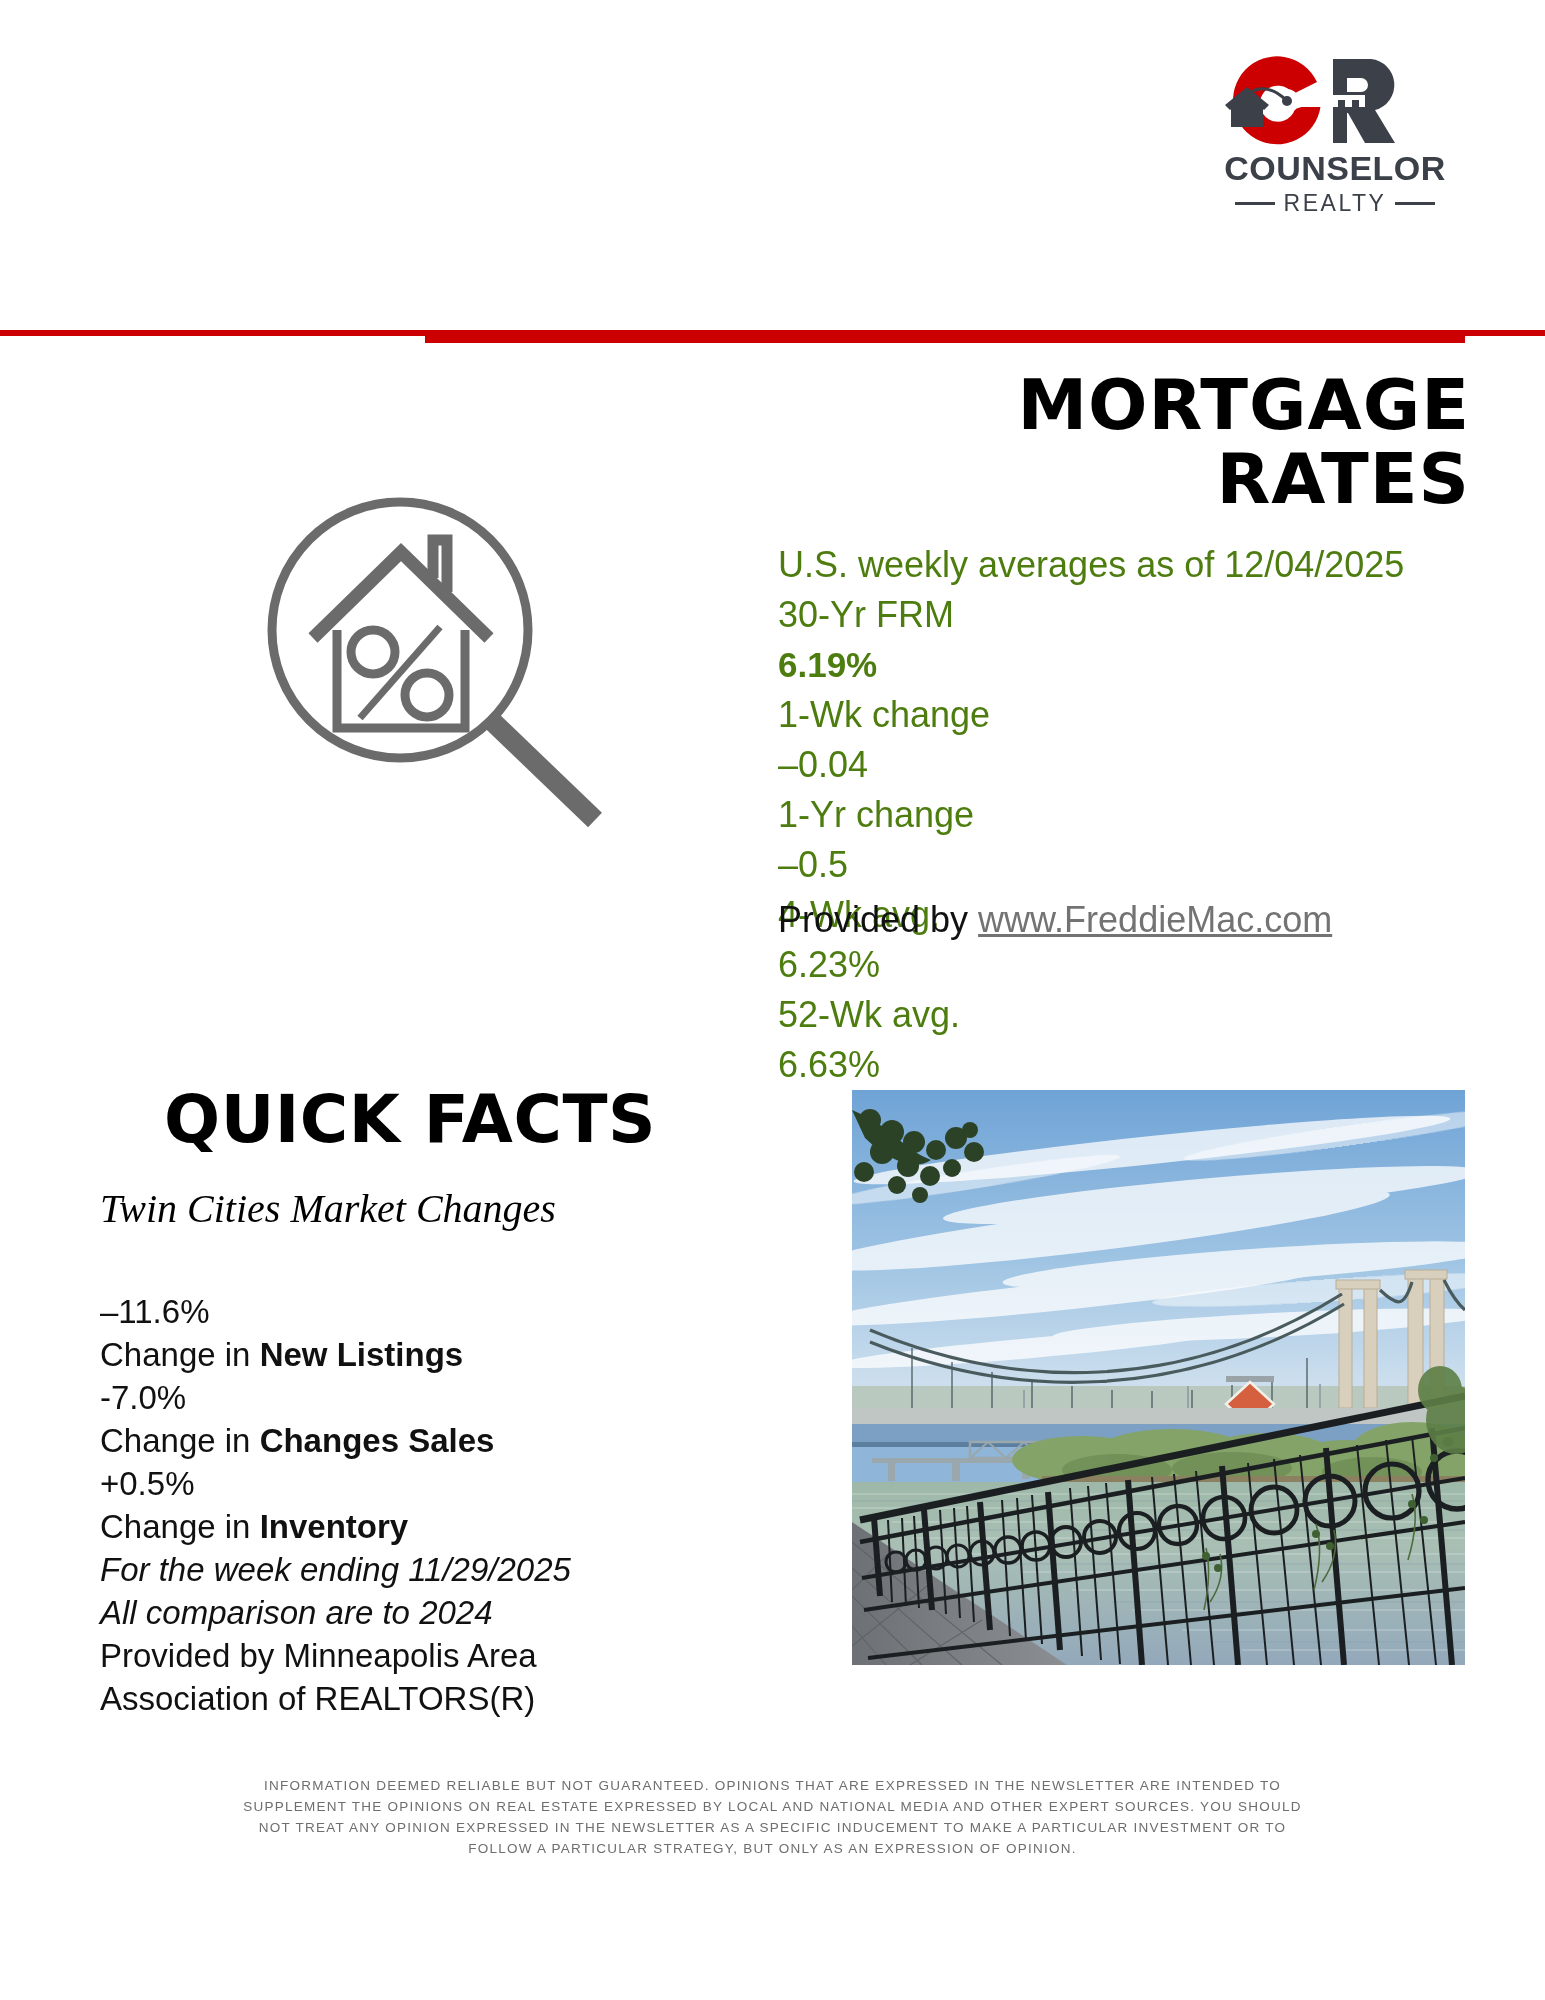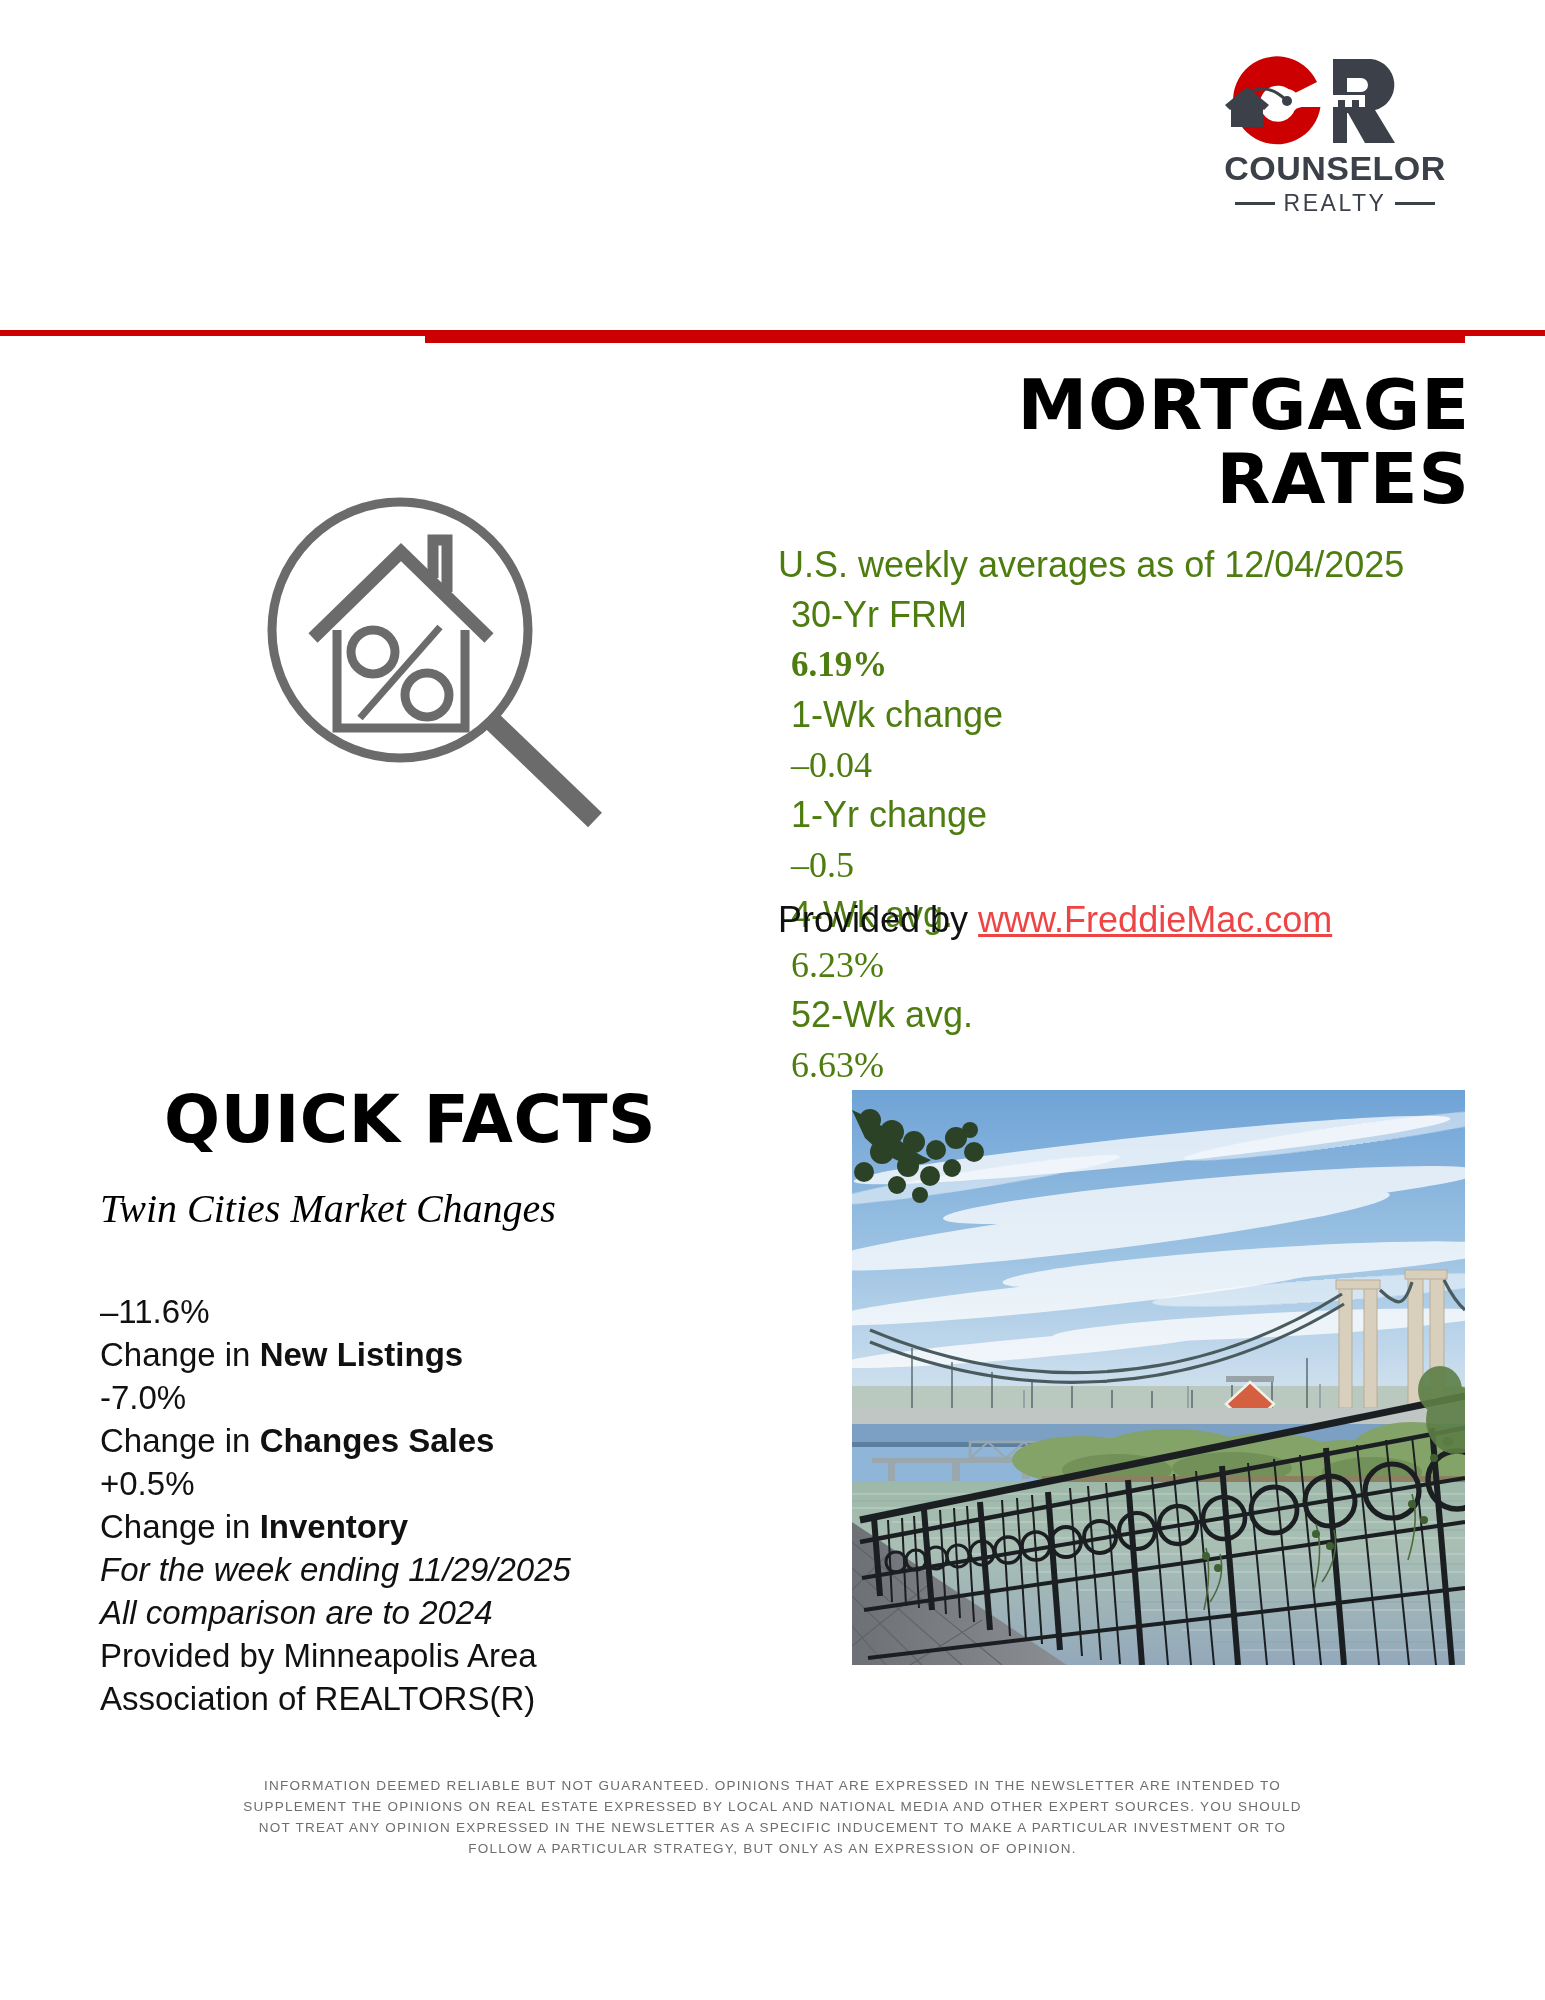--- a/index.html
+++ b/index.html
@@ -61,21 +61,21 @@
 
   .rates { position: absolute; left: 778px; top: 540px; width: 700px; color: #4d7c0f; }
   .rates .headline {
     font-size: 36px; line-height: 50px; white-space: nowrap; font-weight: 400;
   }
   .rate-row {
     display: flex; align-items: baseline;
     font-size: 36px; line-height: 50px; flex-direction: column;
   }
   .rate-row .rl { width: 0; flex: 0 0 auto; white-space: nowrap; }
-  .rate-row .rv { margin-left: 13px; white-space: nowrap; font-family: Liberation Serif, serif; }
+  .rate-row .rv { margin-left: 0; white-space: nowrap; }
   .rate-row.frm .rl { width: 210px; }
   .rate-row.frm .rv { font-weight: 700; font-size: 35px; }
   .rate-row.gen .rl { width: 265px; }
   .provided {
     position: absolute; left: 778px; top: 895px;
     font-size: 36px; line-height: 50px; color: #111; white-space: nowrap;
   }
   .provided .link { text-decoration: underline; }
 
   
@@ -191,21 +191,21 @@
       <span class="rl">4-Wk avg.</span>
       <span class="rv">6.23%</span>
     </div>
     <div class="rate-row gen">
       <span class="rl">52-Wk avg.</span>
       <span class="rv">6.63%</span>
     </div>
   </div>
 
   <div class="provided">
-    <span>Provided by </span><a class="link" href="#" style="color:#ef4444;">www.FreddieMac.com</a>
+    <span>Provided by </span><a class="link" href="#" style="color:#737373;">www.FreddieMac.com</a>
   </div>
 
   <div class="qf-title">QUICK FACTS</div>
   <div class="qf-sub">Twin Cities Market Changes</div>
 
   <div class="qf-list">
     <div class="qf-line">–11.6%</div>
     <div class="qf-line"><span>Change in </span><b>New Listings</b></div>
 
     <div class="qf-line">-7.0%</div>

